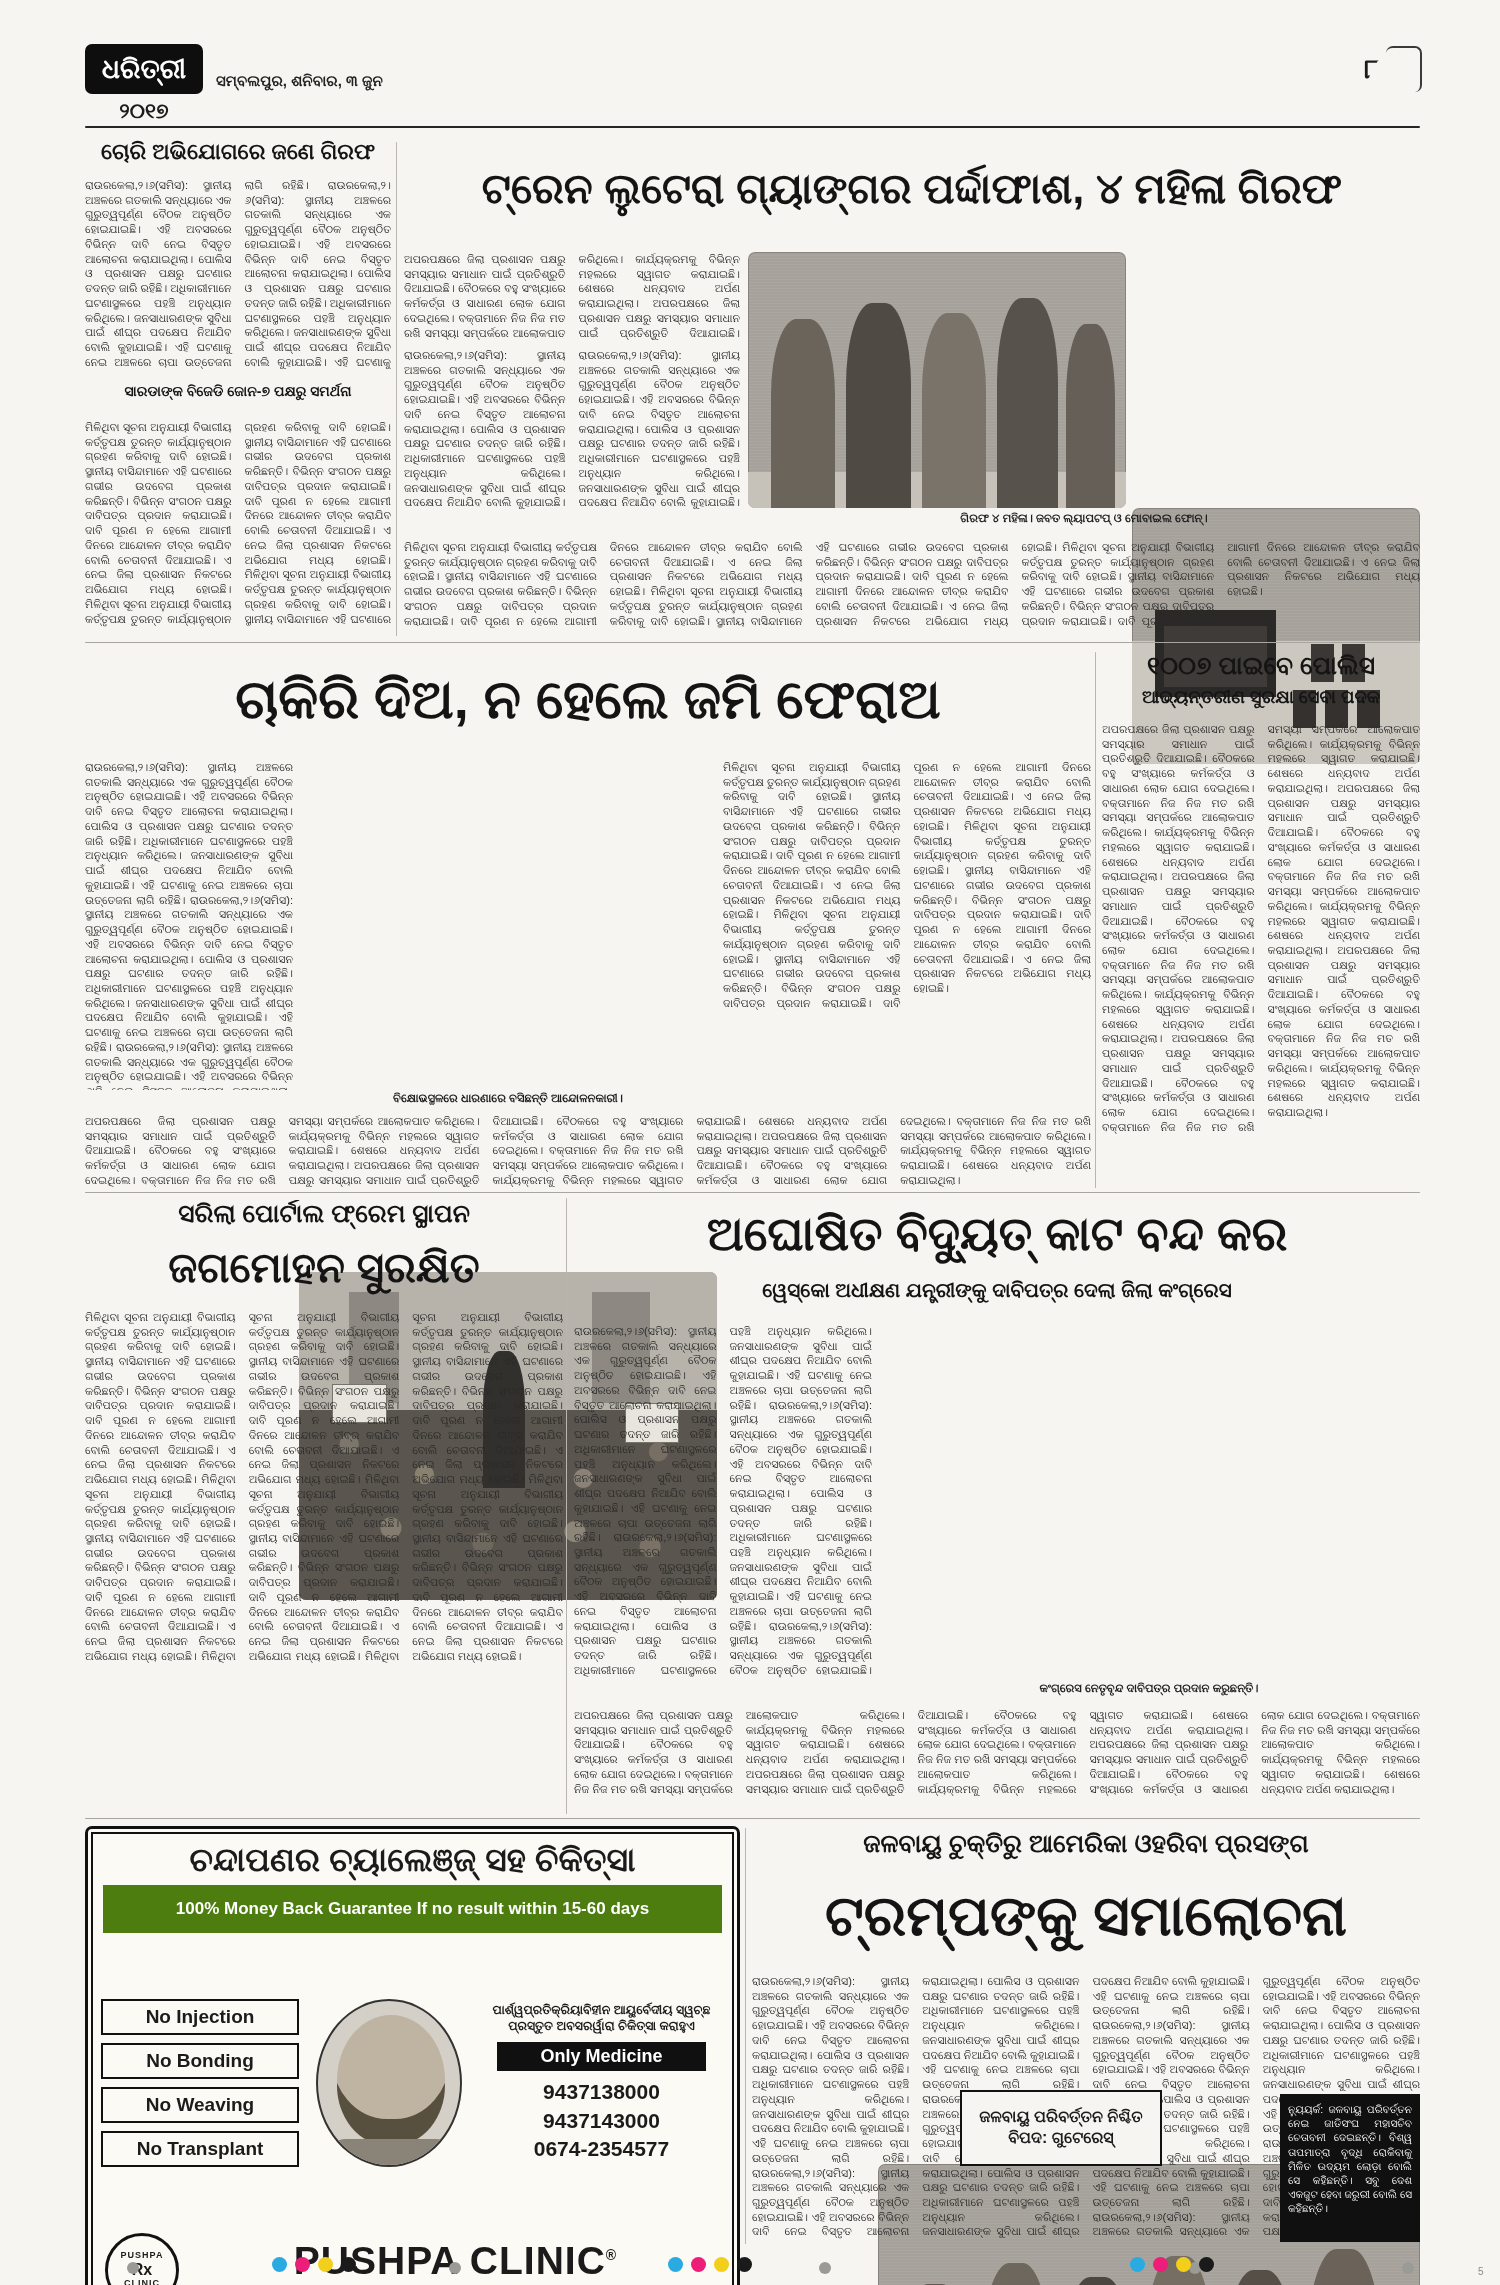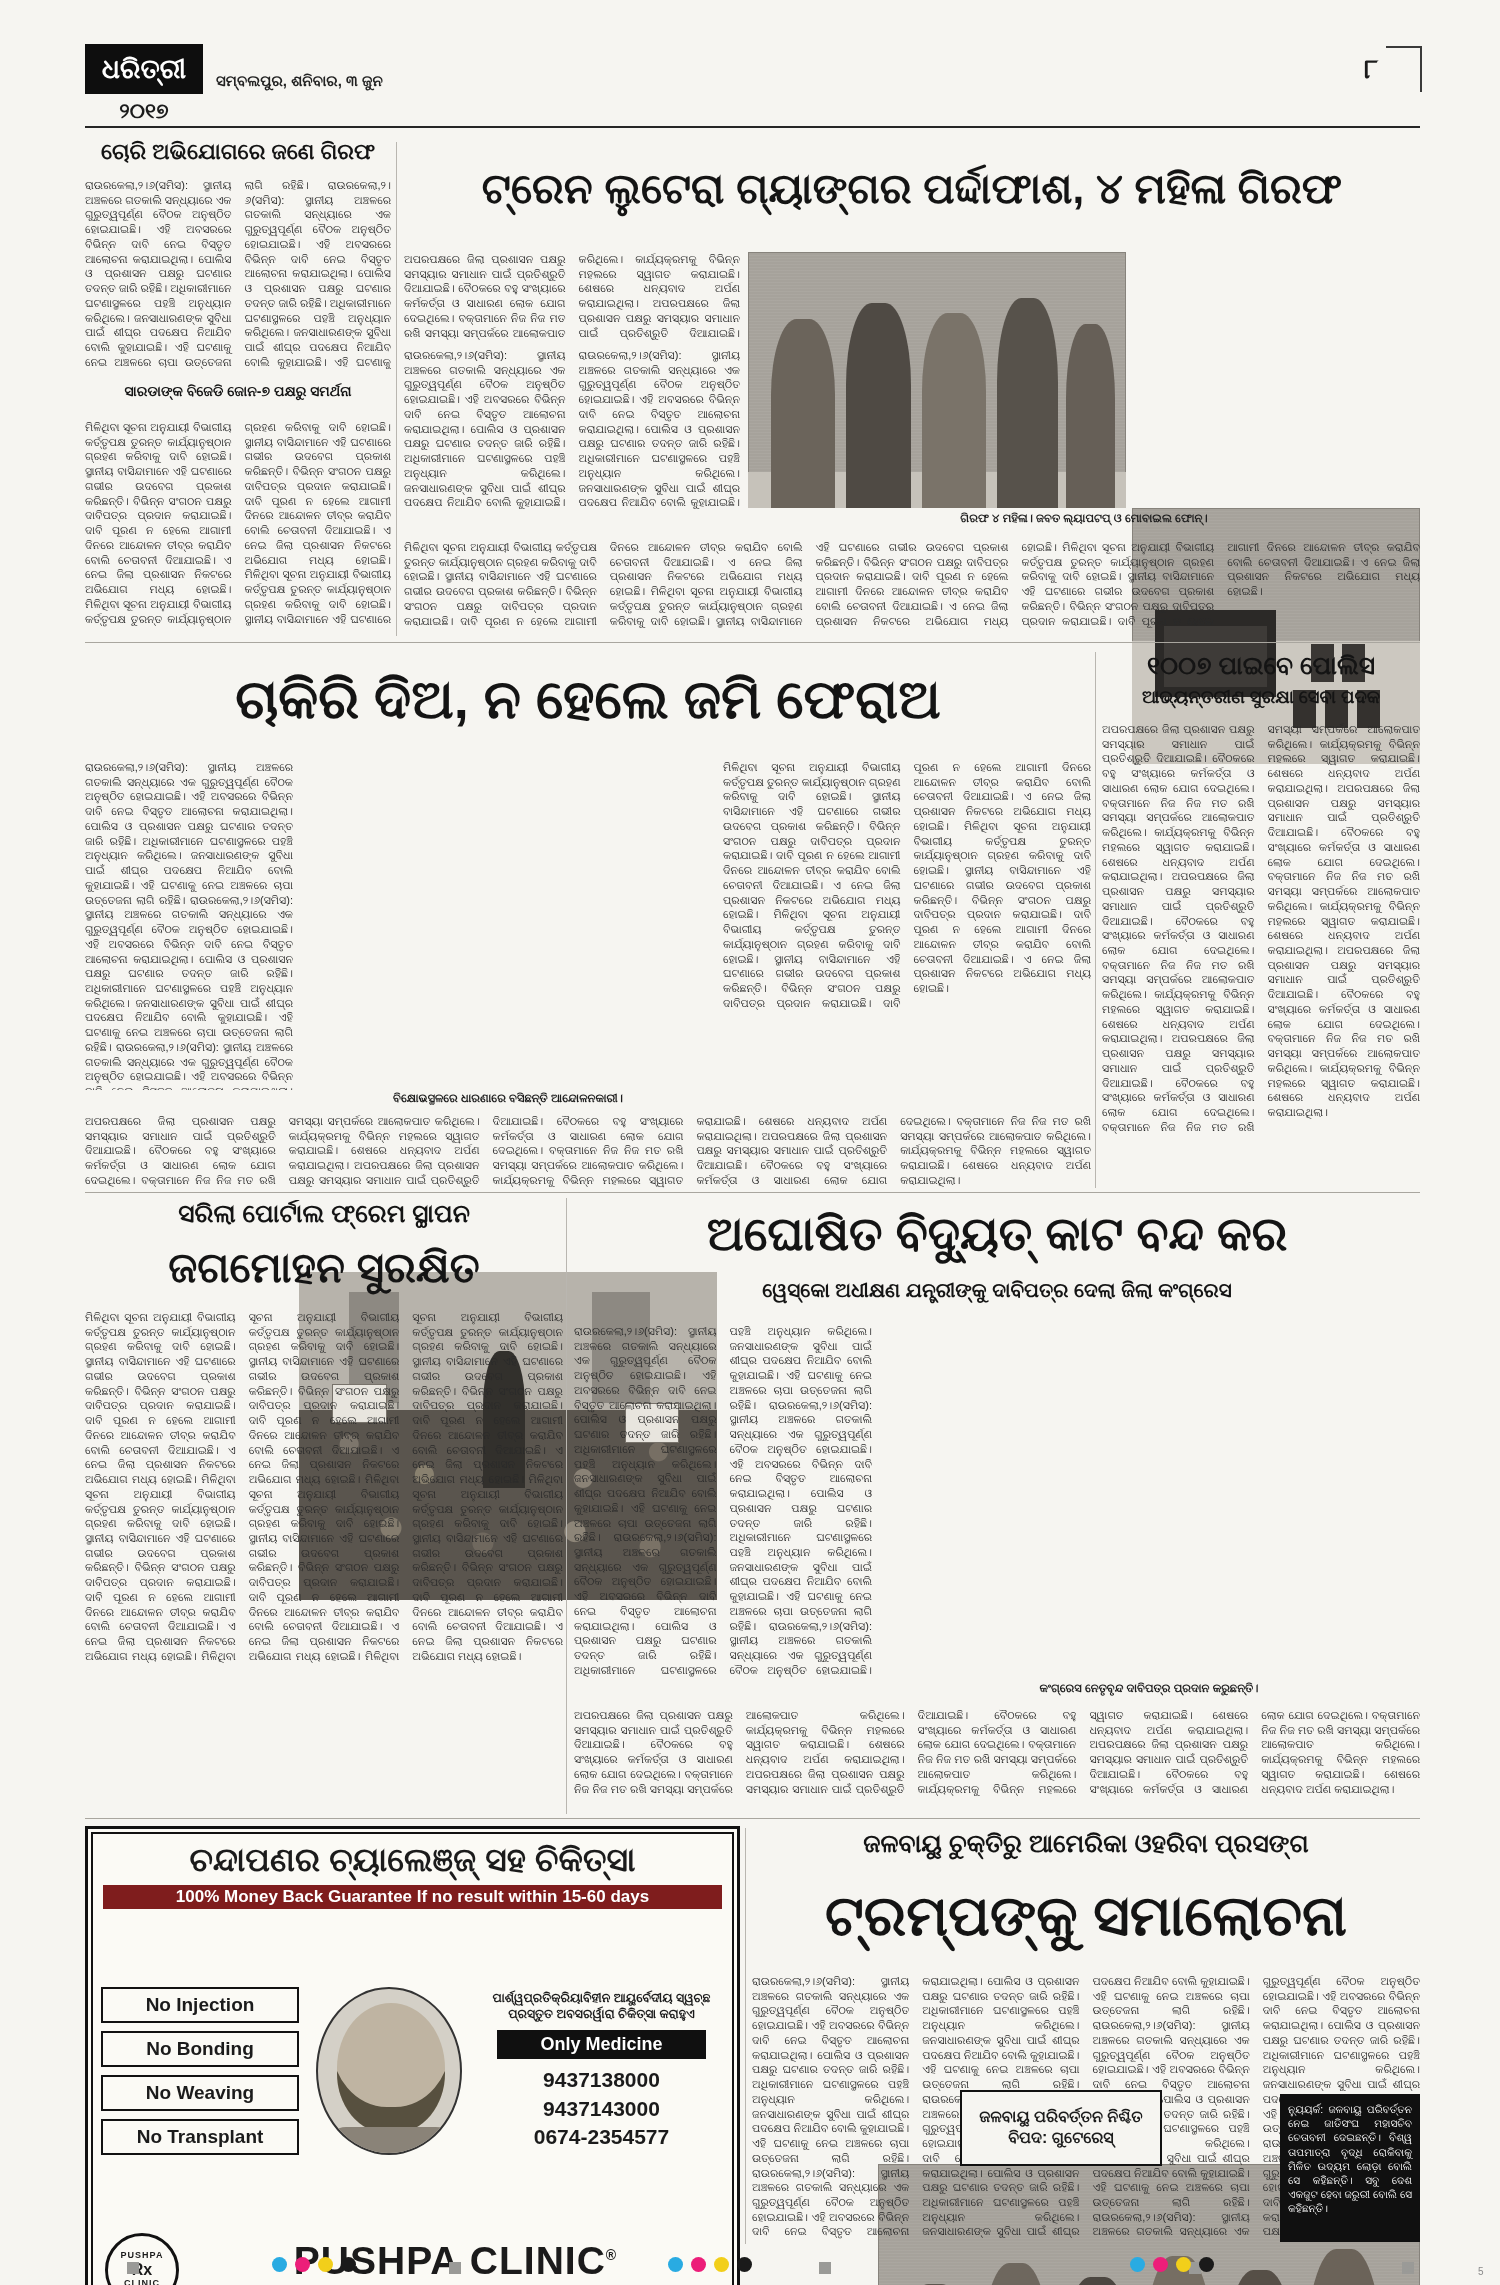--- a/index.html
+++ b/index.html
@@ -5,21 +5,21 @@
   * { box-sizing: border-box; }
   html, body { margin: 0; padding: 0; }
   body {
     width: 1500px; height: 2285px;
     background: #f6f5f1;
     font-family: "Liberation Sans", "DejaVu Sans", sans-serif;
     color: #1b1b1b;
     position: relative;
     overflow: hidden;
   }
-  .abs { position: absolute; }
+  .abs { position: absolute; border-radius: 7px; }
   .headline { font-weight: 800; text-align: center; color: #141414; line-height: 1.08; }
   .nowrap { white-space: nowrap; overflow: hidden; }
   .body-text {
     font-size: 11px; line-height: 1.34; text-align: justify;
     color: #2a2a2a; overflow: hidden;
   }
   .cols-2 { column-count: 2; column-gap: 13px; }
   .cols-3 { column-count: 3; column-gap: 13px; }
   .cols-4 { column-count: 4; column-gap: 13px; }
   .cols-5 { column-count: 5; column-gap: 13px; }
@@ -88,21 +88,21 @@
   #power-left { left: 574px; top: 1324px; width: 298px; height: 358px; }
   #power-photo { left: 878px; top: 1324px; width: 542px; height: 354px; }
   #power-caption { left: 878px; top: 1682px; width: 542px; height: 18px; }
   #power-bottom { left: 574px; top: 1708px; width: 846px; height: 106px; }
   #hrule-3 { left: 85px; top: 1818px; width: 1335px; }
 
   
   #ad { left: 85px; top: 1826px; width: 655px; height: 524px; border: 3px solid #111; padding: 3px; background: #fbfaf5; }
   .ad-inner { border: 2px solid #111; height: 100%; display: flex; flex-direction: column; }
   #ad-headline { font-size: 33px; font-weight: 800; text-align: center; padding: 7px 4px 3px; }
-  #ad-guarantee { background: #7f1d1d; color: #fff; font-size: 17px; font-weight: 700; text-align: center; padding: 2px 2px; margin: 2px 10px; }
+  #ad-guarantee { background: #4d7c0f; color: #fff; font-size: 17px; font-weight: 700; text-align: center; padding: 14px 2px; margin: 2px 10px; }
   .ad-mid { flex: 1; display: flex; padding: 6px 8px; align-items: stretch; }
   .ad-no-col { width: 198px; display: flex; flex-direction: column; gap: 8px; justify-content: center; }
   .ad-no-box { border: 2.5px solid #111; font-size: 19px; font-weight: 800; text-align: center; padding: 5px 2px; }
   .ad-head-col { width: 180px; display: flex; align-items: center; justify-content: center; }
   .ad-head-frame { width: 146px; height: 168px; border: 2px solid #333; border-radius: 50%; background: #d4d0c7; position: relative; overflow: hidden; }
   .ad-head { position: absolute; left: 19px; top: 14px; width: 108px; height: 130px; border-radius: 50% 50% 46% 46%;
              background: #bfb4a2; box-shadow: inset 0 -32px 0 -6px #57503f; }
   .ad-shoulders { position: absolute; left: 10px; bottom: -8px; width: 126px; height: 34px; background: #8a8378; border-radius: 18px 18px 0 0; }
   .ad-right-col { flex: 1; display: flex; flex-direction: column; align-items: center; justify-content: center; gap: 7px; padding: 0 4px; }
   #ad-odia-note { font-size: 12.5px; font-weight: 700; text-align: center; line-height: 1.35; }

